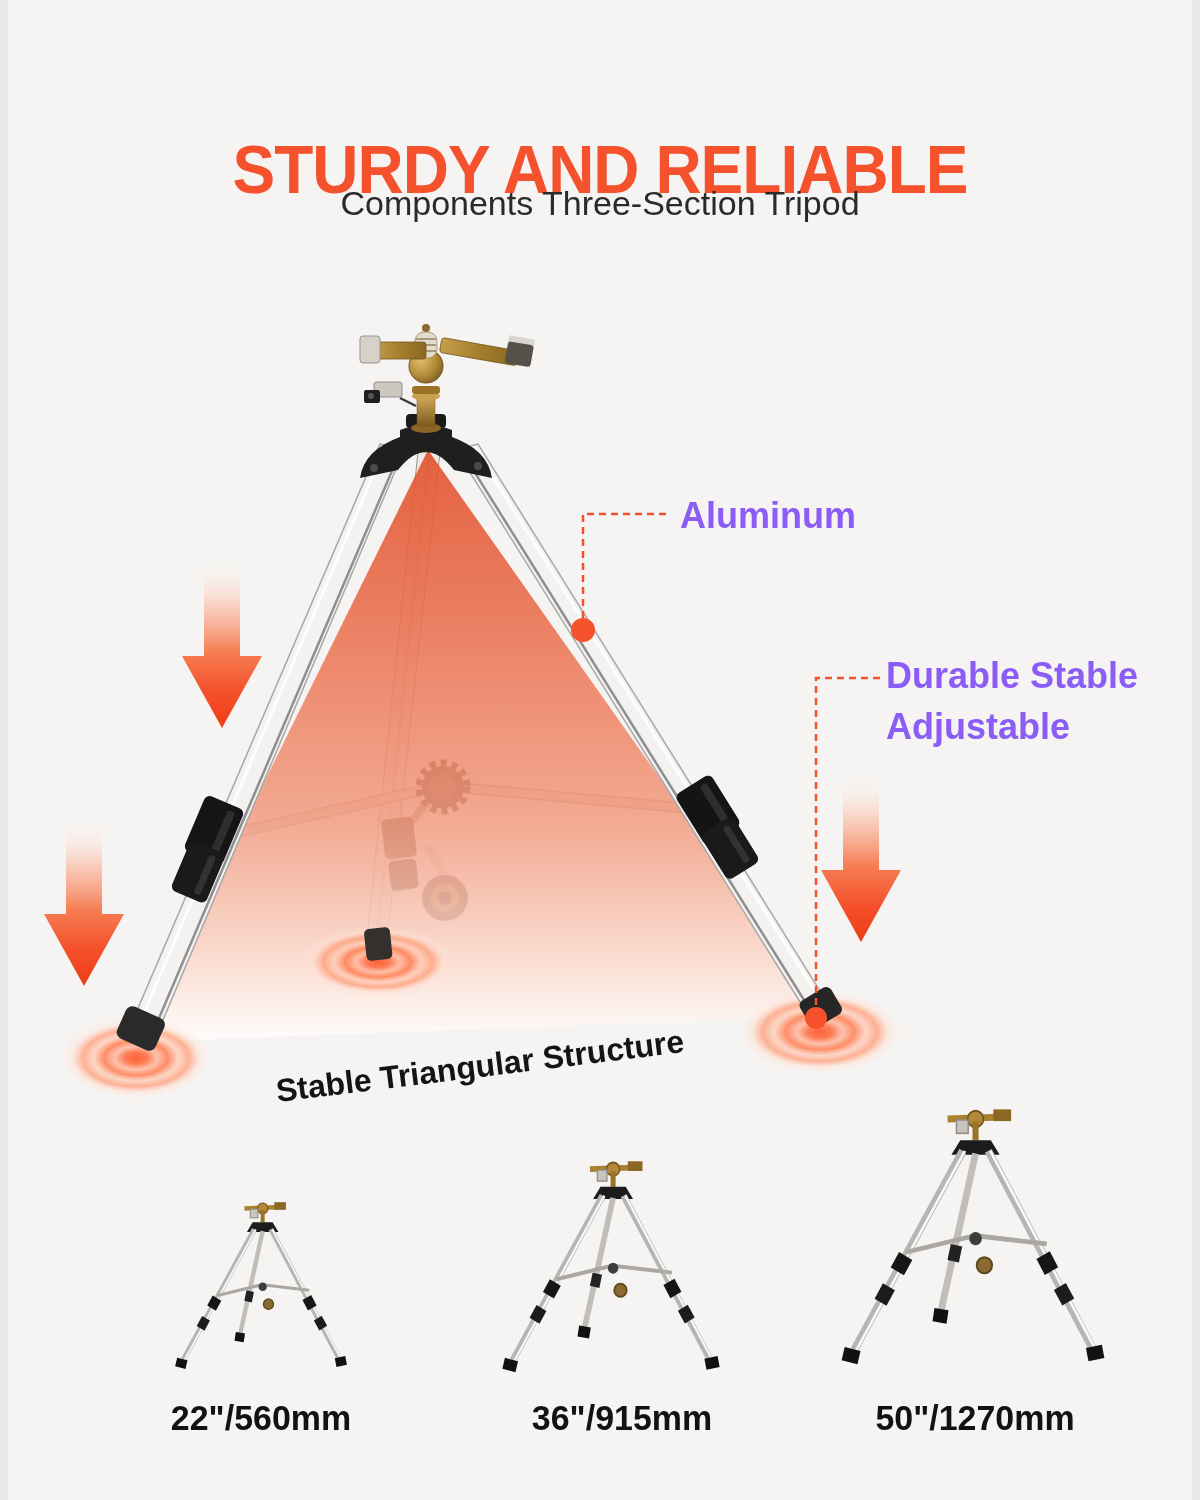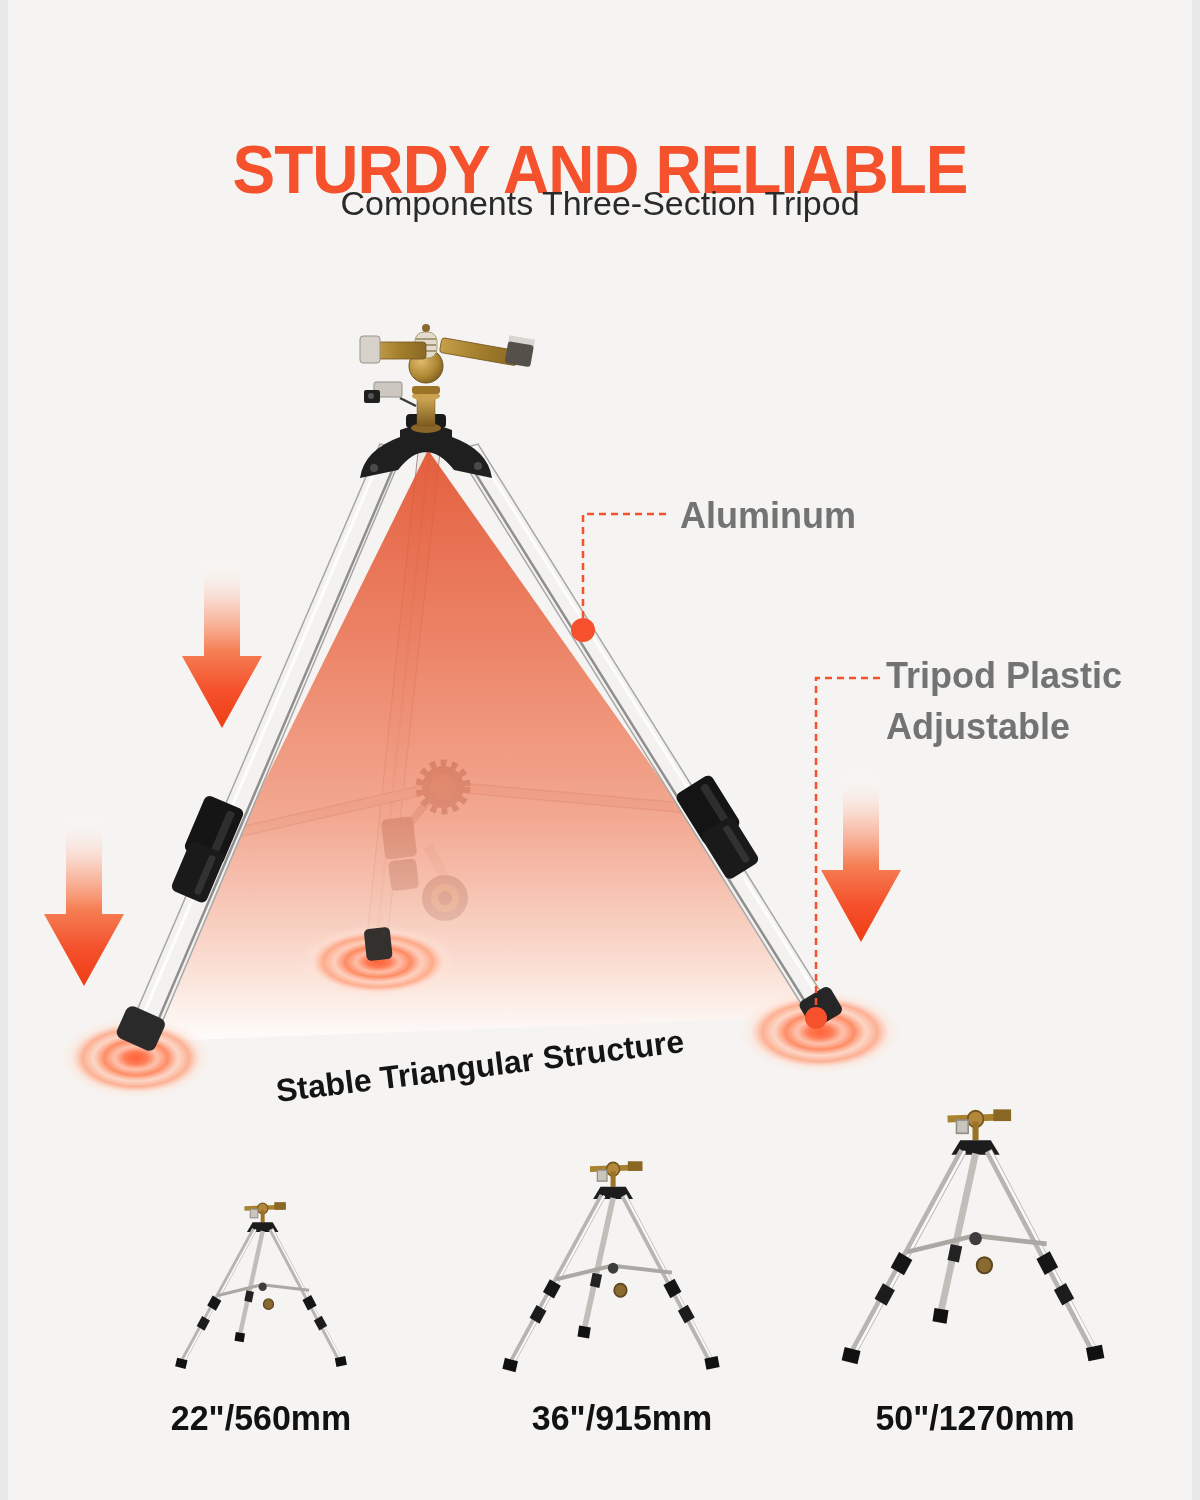--- a/index.html
+++ b/index.html
@@ -18,21 +18,21 @@
     font-size:68px;font-weight:700;letter-spacing:-1px;
     white-space:nowrap;
   }
   .title .squeeze{display:inline-block;transform:scaleX(.94);transform-origin:center;}
   .subtitle{
     position:absolute;top:184px;left:0;width:100%;
     text-align:center;color:#2a2a2a;
     font-size:34px;font-weight:400;
   }
   .callout{
-    position:absolute;color:#737373;
+    position:absolute;color:#8b5cf6;
     font-size:36px;font-weight:700;line-height:1.42;
     white-space:nowrap;
   }
   .callout-aluminum{left:672px;top:490px;}
   .callout-plastic{left:878px;top:650px;}
   .base-label{
     position:absolute;left:232px;top:1048px;width:480px;
     text-align:center;color:#141414;
     font-size:32px;font-weight:700;
     transform:rotate(-7deg);
@@ -258,21 +258,21 @@
   <h1 class="title">
     <span class="squeeze">STURDY AND RELIABLE</span>
   </h1>
   <div class="subtitle">Components Three-Section Tripod</div>
 
   <div class="callout callout-aluminum">
     <div>Aluminum</div>
   </div>
 
   <div class="callout callout-plastic">
-    <div>Tripod Plastic</div>
+    <div>Durable Stable</div>
     <div>Adjustable</div>
   </div>
 
   <div class="base-label">Stable Triangular Structure</div>
 
   <div class="size-label s1">22"/560mm</div>
   <div class="size-label s2">36"/915mm</div>
   <div class="size-label s3">50"/1270mm</div>
 
 </div>

